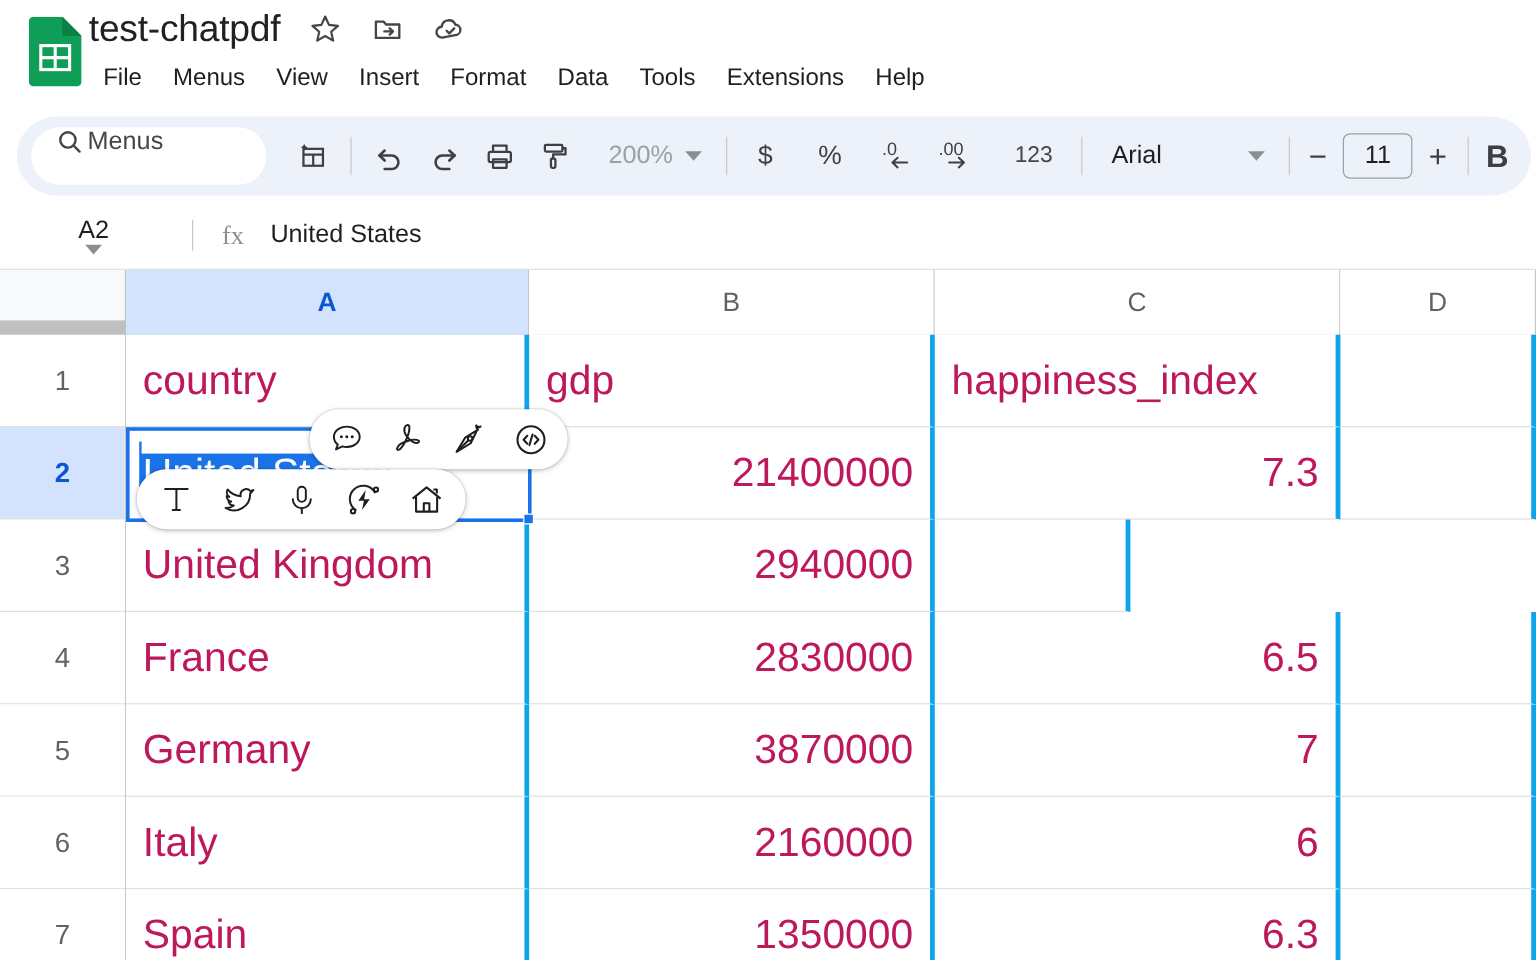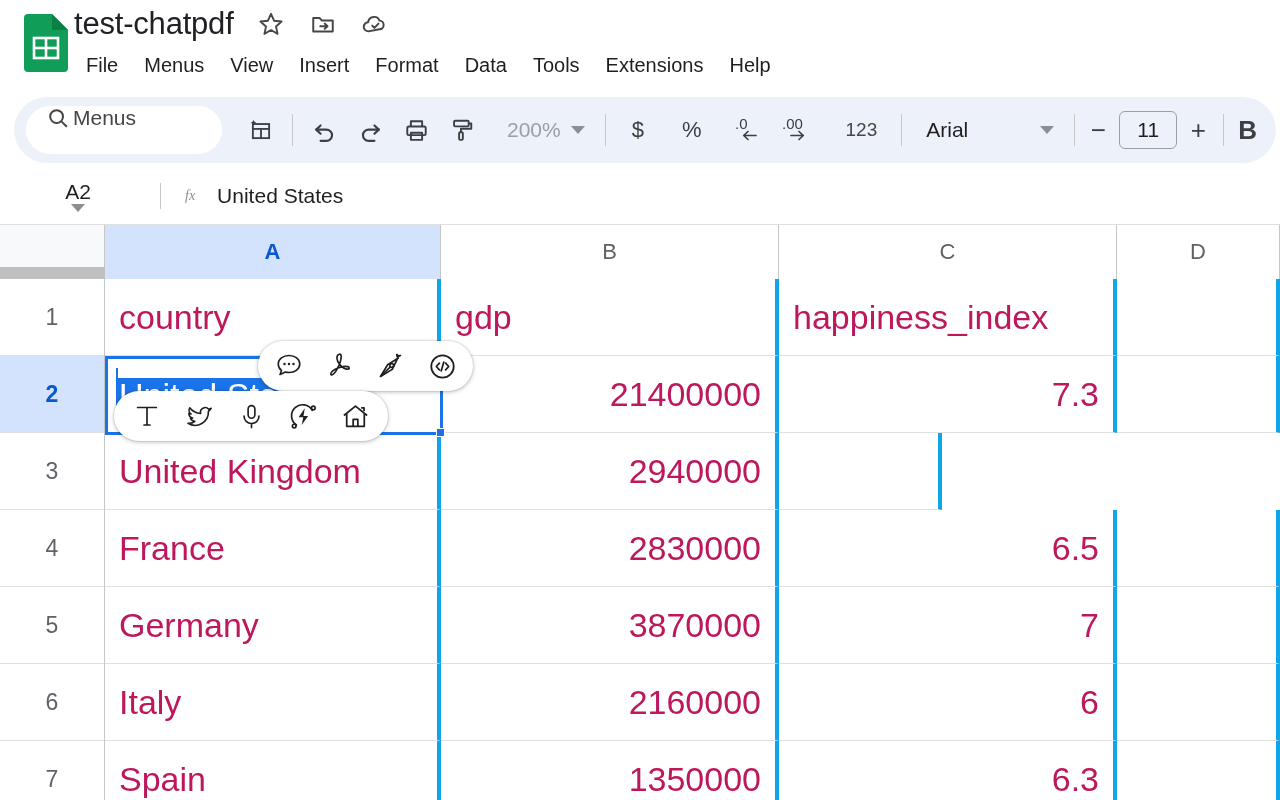--- a/index.html
+++ b/index.html
@@ -112,22 +112,22 @@
   }
   #namebox {
     width: 160px; display: flex; align-items: center;
     justify-content: space-between; padding: 0 20px 0 16px;
     cursor: text;
     flex-direction: column;
   }
   #namebox-value { font-size: 21px; color: #1f1f1f; }
   #fb-sep { width: 1px; height: 26px; background: #c7c7c7; }
   #fx-icon {
-    margin-left: 24px; font-size: 14px; color: #8a8f94;
-    font-style: italic; font-family: "Liberation Serif", serif;
+    margin-left: 24px; font-size: 22px; color: #8a8f94;
+    font-family: "Liberation Serif", serif;
   }
   #formula-value {
     margin-left: 22px; font-size: 21px; color: #1f1f1f;
   }
 
   
   #grid {
     position: absolute; left: 0; top: 225px;
     width: 1280px; height: 575px; overflow: hidden;
     background: #ffffff;

